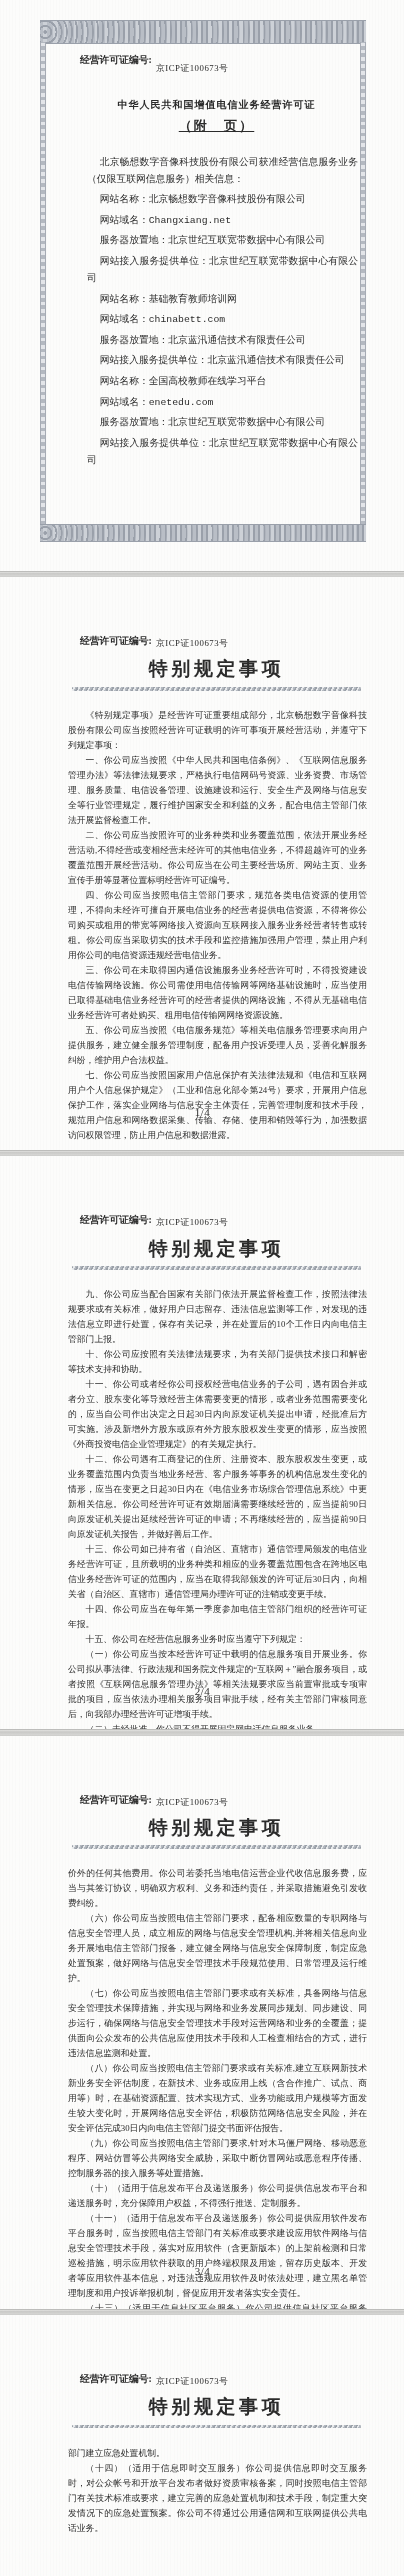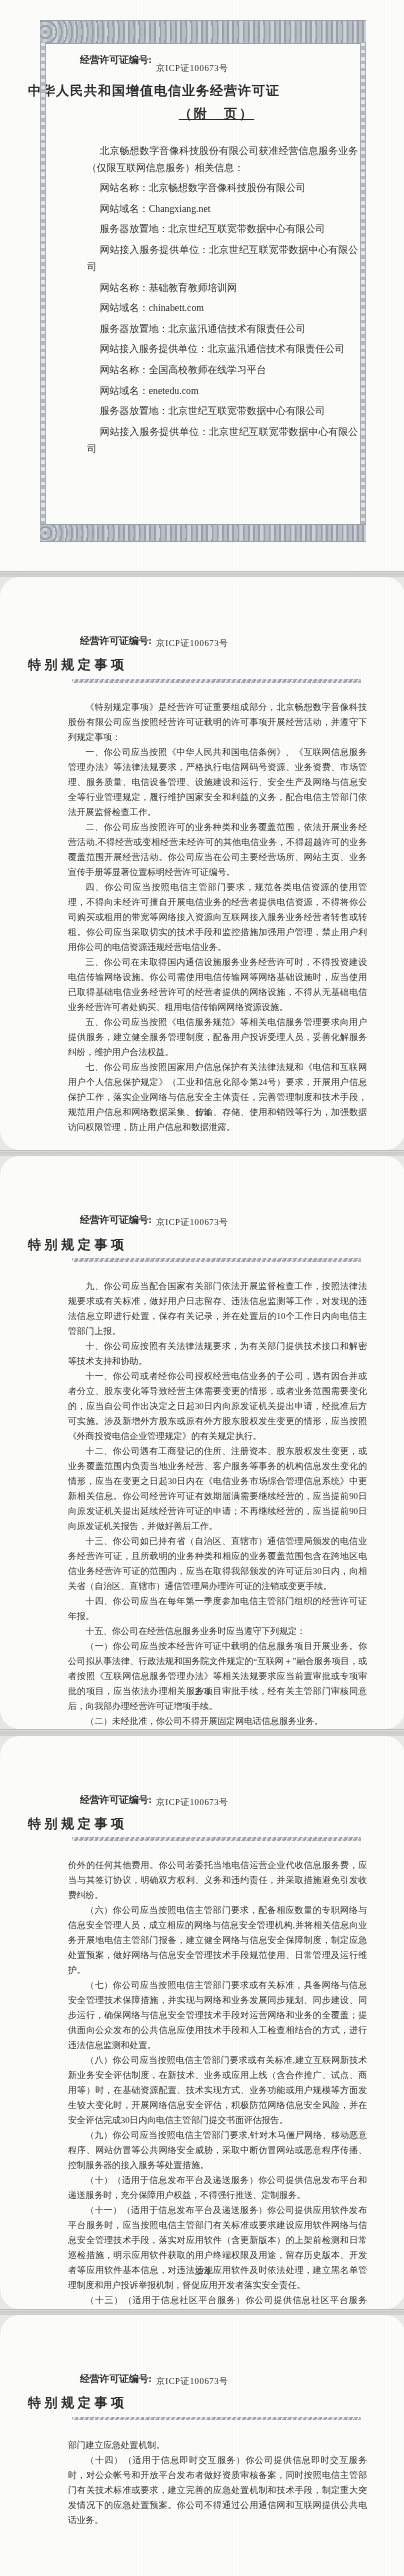--- a/index.html
+++ b/index.html
@@ -43,30 +43,30 @@
   .frame-left,.frame-right{
     position:absolute;top:42px;height:483px;width:5.7px;
     background:repeating-linear-gradient(0deg,#b4b9c1 0 3.6px,#e3e5e9 3.6px 7.2px);
     border-left:0.5px solid #a6abb4;border-right:0.5px solid #a6abb4;
     box-sizing:border-box;
   }
   .frame-left{left:40px;}
   .frame-right{right:39px;}
   .cert-header{margin:54px 0 0 52px;font-size:9.8px;font-weight:bold;}
   .cert-header .num{font-weight:normal;font-size:8.8px;position:relative;top:7.7px;left:4.1px;letter-spacing:0.5px;}
-  .cert-title{margin-top:15px;text-align:left;font-size:13px;font-weight:bold;letter-spacing:1px;}
+  .cert-title{margin-top:31px;text-align:center;font-size:10px;font-weight:bold;letter-spacing:1px;}
   .cert-subtitle{margin-top:5.2px;text-align:center;font-size:13px;font-weight:bold;letter-spacing:2.1px;text-decoration:underline;}
   .cert-body{margin:18.5px 47px 0 59px;font-size:9.8px;line-height:17px;text-align:justify;}
-  .cert-body p{margin:0 0 3.6px 0;text-indent:1.3em;}
+  .cert-body p{margin:0 0 3.6px 0;text-indent:1.3em;font-family:Liberation Mono, monospace;}
   
-  .prov{height:573px;border-radius:20px;}
+  .prov{height:573px;}
   #page-5{height:559px;}
   .prov-header{margin:58px 0 0 52px;font-size:9.8px;font-weight:bold;}
   .prov-header .num{font-weight:normal;font-size:8.8px;position:relative;top:2.1px;left:4.1px;letter-spacing:0.5px;}
-  .prov-title{margin-top:8.2px;font-size:13px;font-weight:bold;letter-spacing:3.6px;}
+  .prov-title{margin-top:8.2px;text-align:center;font-size:19px;font-weight:bold;letter-spacing:3.6px;}
   .wavy{
     width:289px;height:3.6px;margin:4.6px auto 0 auto;
     background:repeating-linear-gradient(115deg,#9ba1a9 0 1.5px,#e8eaec 1.5px 3.1px,#b3b8bf 3.1px 4.6px);
     border-radius:1px;
   }
   .prov-body{margin:17.5px 38px 0 40px;font-size:8.8px;line-height:15px;text-align:justify;}
   .prov-body p{margin:0;text-indent:2em;}
   .prov-body p.no-indent{text-indent:0;}
   .page-num{
     position:absolute;bottom:32px;left:0;right:0;

